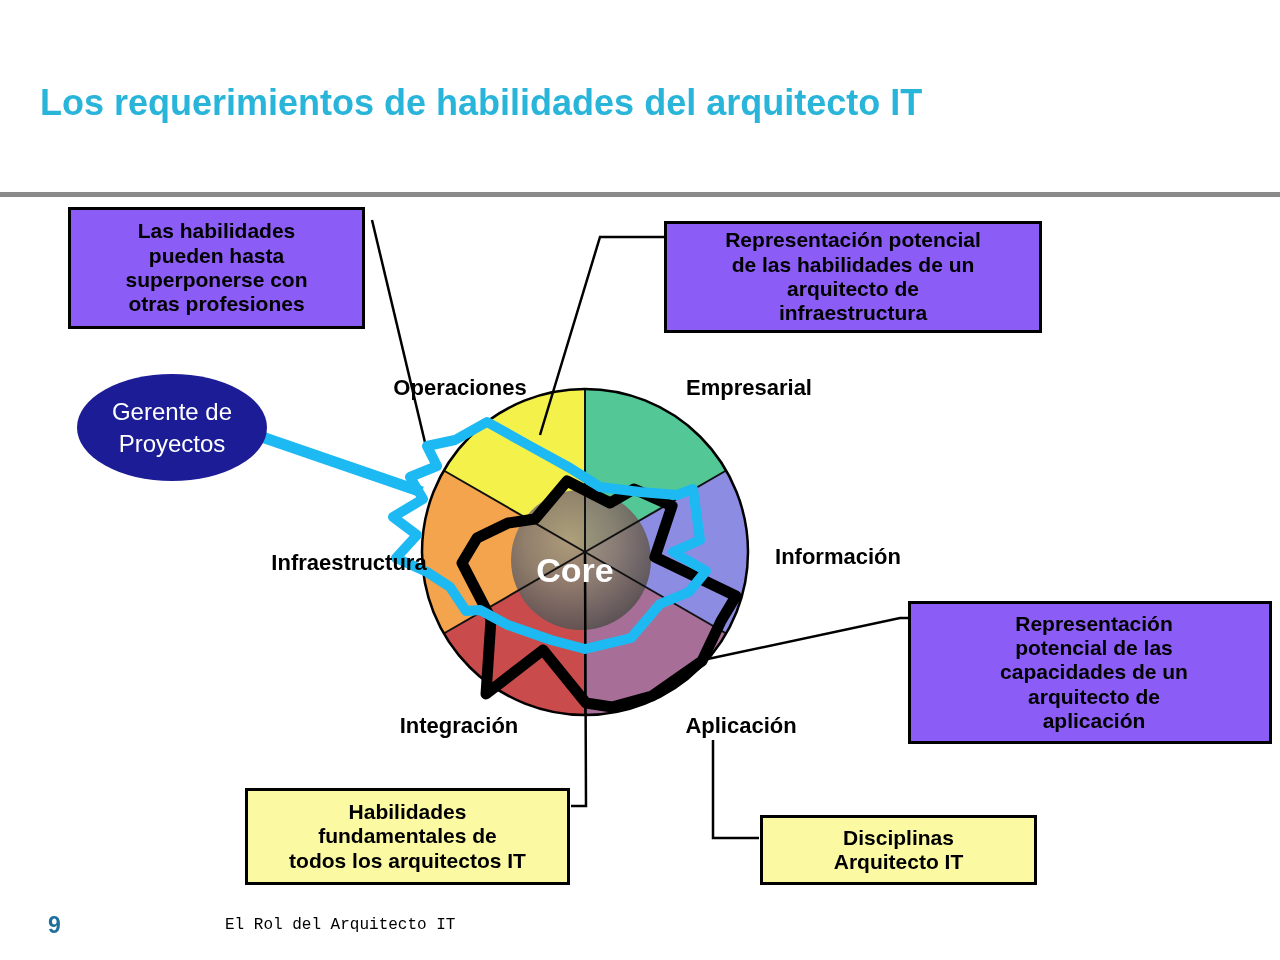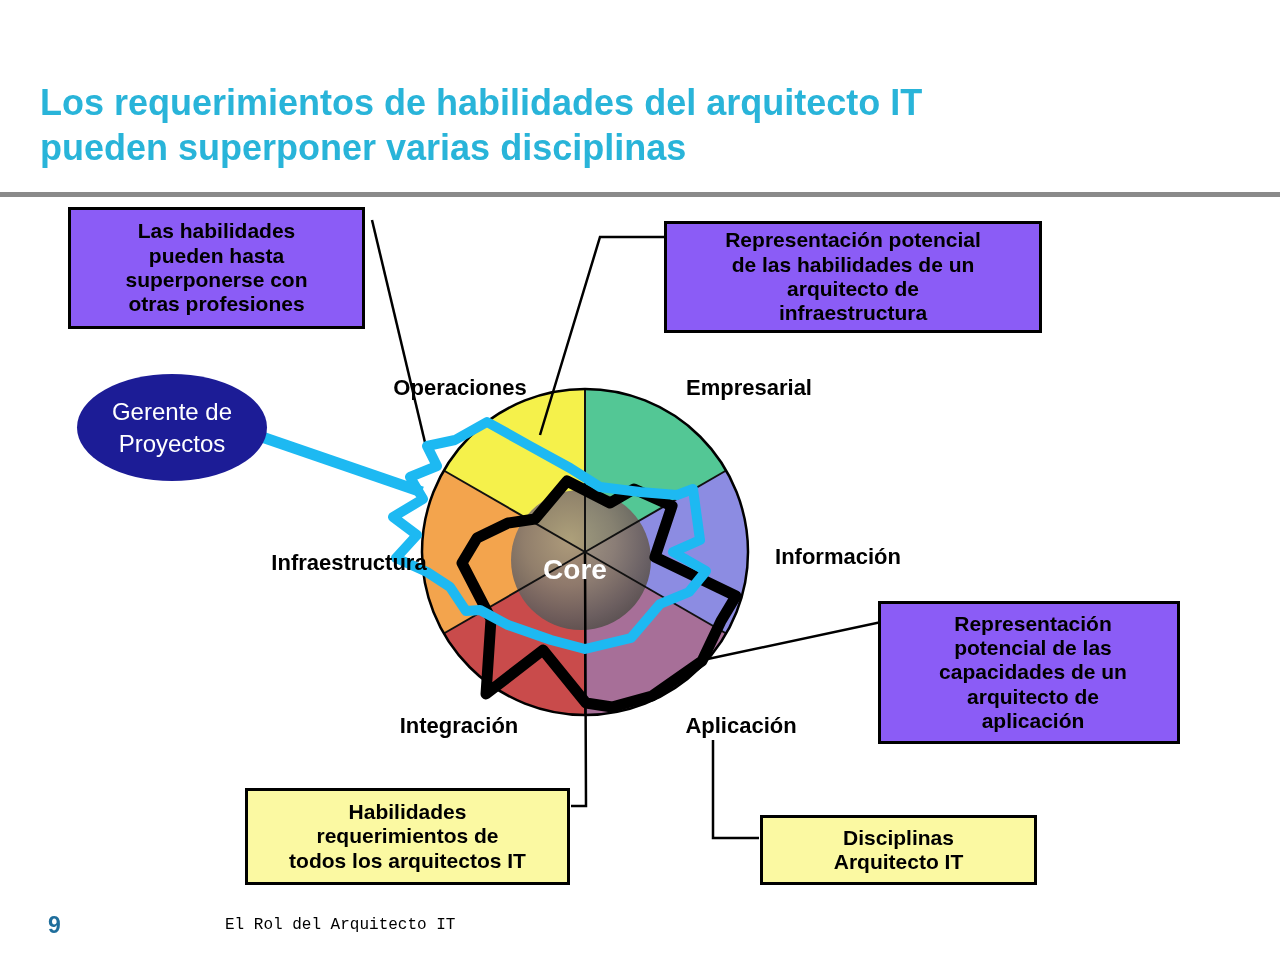--- a/index.html
+++ b/index.html
@@ -29,50 +29,49 @@
 
   
   .callout{position:absolute;z-index:2;border:3px solid #000;box-sizing:border-box;
            font-weight:bold;font-size:21px;line-height:1.16;color:#000;
            display:flex;align-items:center;justify-content:center;text-align:center;
            white-space:pre-line;}
   .blue{background:#8b5cf6;}
   .yellow{background:#fbf9a2;}
   .co-overlap{left:68px;top:207px;width:297px;height:122px;}
   .co-infra{left:664px;top:221px;width:378px;height:112px;}
-  .co-app{left:878px;top:601px;width:302px;height:143px;padding-left:8px;}
+  .co-app{left:908px;top:601px;width:364px;height:143px;padding-left:8px;}
   .co-core{left:245px;top:788px;width:325px;height:97px;}
   .co-disc{left:760px;top:815px;width:277px;height:70px;}
 
   
   .pm-ellipse{position:absolute;left:77px;top:374px;width:190px;height:107px;z-index:2;
               border-radius:50%;background:#1c1c96;color:#fff;font-size:24px;line-height:1.3;
               display:flex;align-items:center;justify-content:center;text-align:center;
               white-space:pre-line;}
 
   
   .plabel{position:absolute;z-index:2;font-weight:bold;font-size:22px;color:#000;
           transform:translate(-50%,-50%);white-space:nowrap;}
   .core-label{position:absolute;left:575px;top:570px;z-index:2;transform:translate(-50%,-50%);
-              color:#fff;font-weight:bold;font-size:28px;}
+              color:#fff;font-weight:bold;font-size:34px;}
 
   
   .page-num{position:absolute;left:48px;top:912px;z-index:2;color:#1f6e9c;
             font-weight:bold;font-size:23px;}
   .footer-text{position:absolute;left:225px;top:916px;z-index:2;color:#000;font-size:16px;font-family:Liberation Mono, monospace;}
 </style>
 </head>
 <body>
 
 <div class="slide">
 
 
   <div class="page-title">
     <span>Los requerimientos de habilidades del arquitecto IT</span>
-    <span>pueden superponer varias disciplinas</span>
   </div>
   <div class="title-rule"></div>
 
   <svg id="diagram" viewBox="0 0 1280 960">
       <defs>
         <radialGradient id="coreGrad" cx="42%" cy="36%" r="72%">
           <stop offset="0%" stop-color="#a89a7e"></stop>
           <stop offset="45%" stop-color="#8a7c6e"></stop>
           <stop offset="78%" stop-color="#675d5b"></stop>
           <stop offset="100%" stop-color="#4f4a48"></stop>
@@ -109,21 +108,21 @@
   <div class="callout blue co-infra">Representación potencial
 de las habilidades de un
 arquitecto de
 infraestructura</div>
   <div class="callout blue co-app">Representación
 potencial de las
 capacidades de un
 arquitecto de
 aplicación</div>
   <div class="callout yellow co-core">Habilidades
-requerimientos de
+fundamentales de
 todos los arquitectos IT</div>
   <div class="callout yellow co-disc">Disciplinas
 Arquitecto IT</div>
 
   <div class="pm-ellipse">Gerente de
 Proyectos</div>
 
   <div id="pie-labels">
       <div class="plabel" style="left: 460px; top: 388px;">Operaciones</div>
       <div class="plabel" style="left: 749px; top: 388px;">Empresarial</div>

